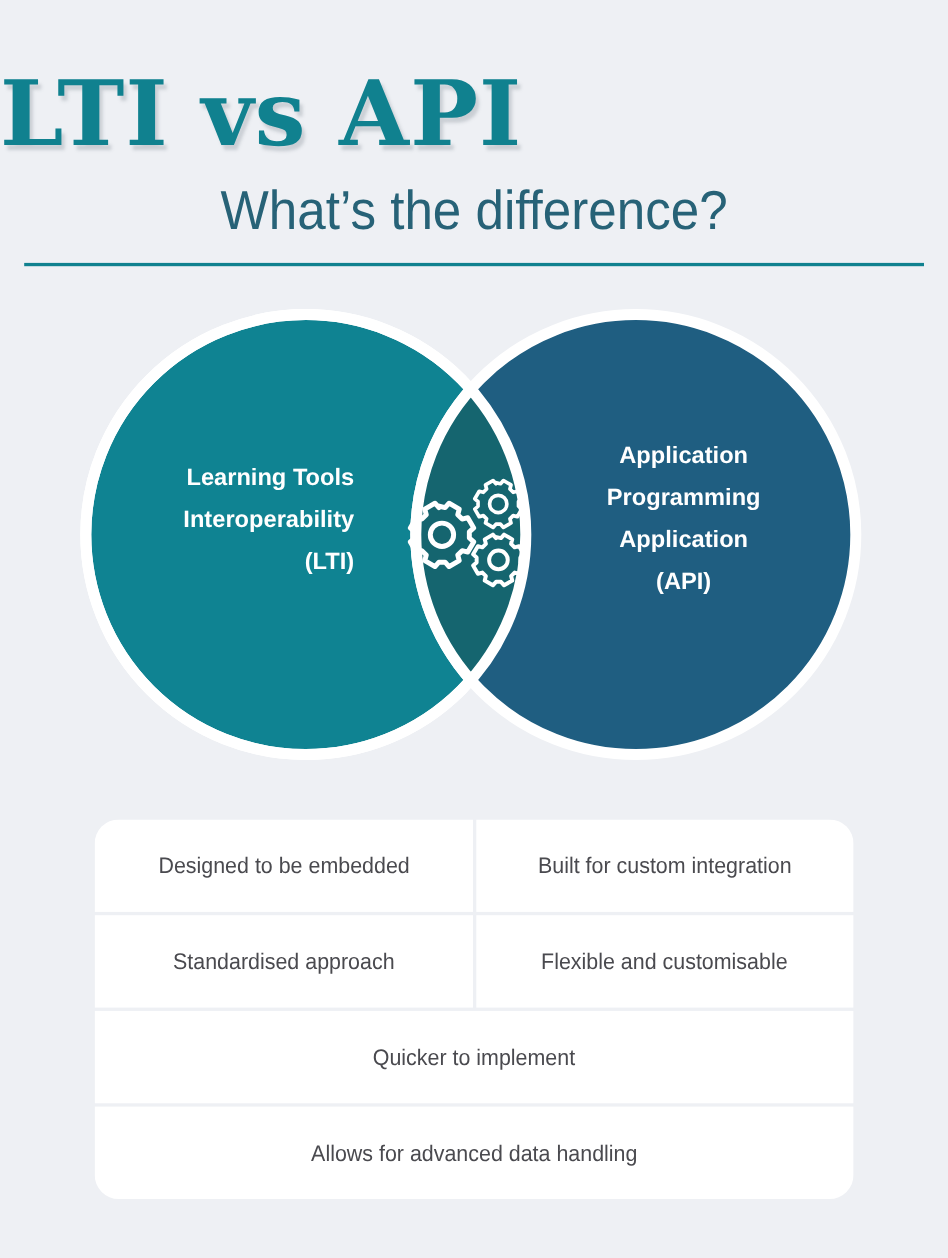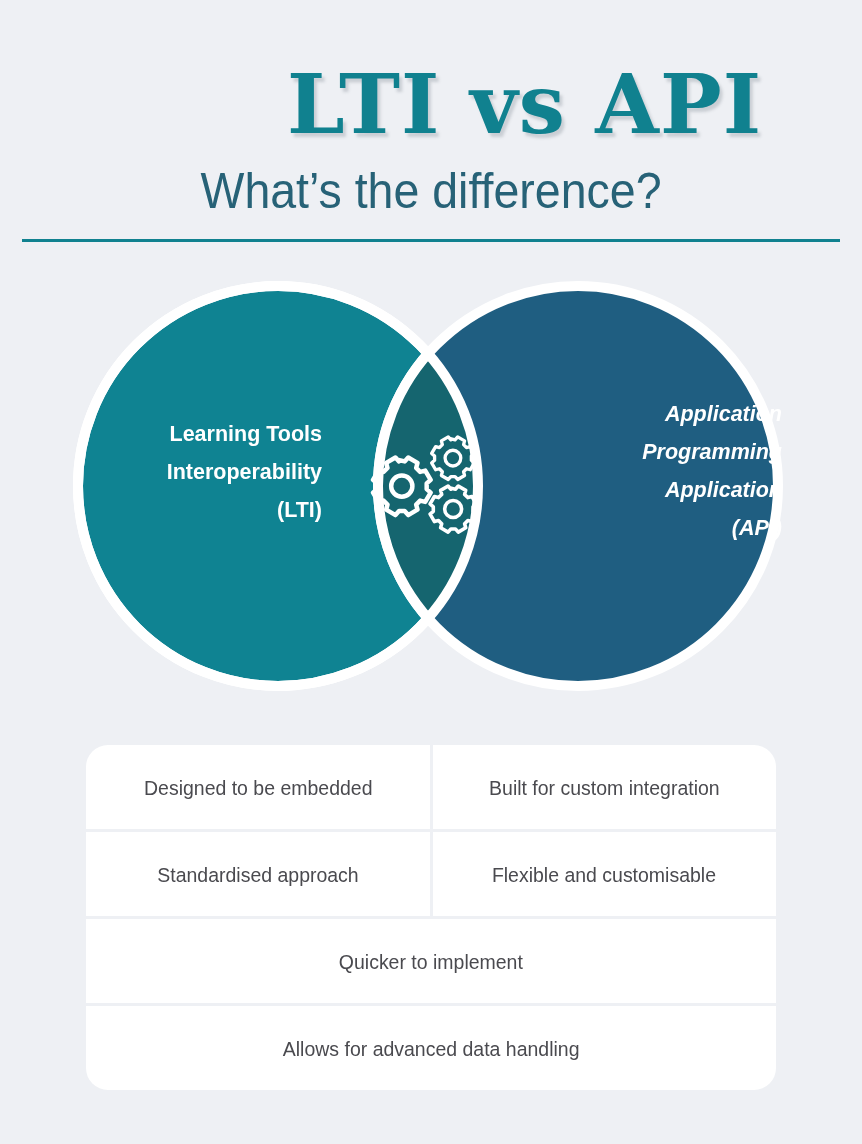--- a/index.html
+++ b/index.html
@@ -21,21 +21,21 @@
     left: 0;
     top: 0;
     width: 862px;
     height: 250px;
   }
   .title {
     position: absolute;
     left: 0;
     top: 58px;
     width: 762px;
-    text-align: right;
+    text-align: left;
     font-family: "DejaVu Serif", "Liberation Serif", serif;
     font-weight: bold;
     font-size: 82px;
     line-height: 92px;
     letter-spacing: 1px;
     color: #10818F;
     text-shadow: 3px 4px 3px rgba(120,130,140,0.30);
     white-space: nowrap;
   }
   .subtitle {
@@ -80,25 +80,24 @@
     line-height: 38px;
     color: #FFFFFF;
   }
   .venn-label-left {
     left: 100px;
     top: 160px;
     width: 222px;
     text-align: right;
   }
   .venn-label-right {
-    left: 547px;
+    left: 504px;
     top: 140px;
     width: 235px;
-    text-align: right;
-    font-style: italic;
+    text-align: center;
   }
 
   
   .table {
     position: absolute;
     left: 86px;
     top: 745px;
     width: 690px;
     border-radius: 22px;
     overflow: hidden;

